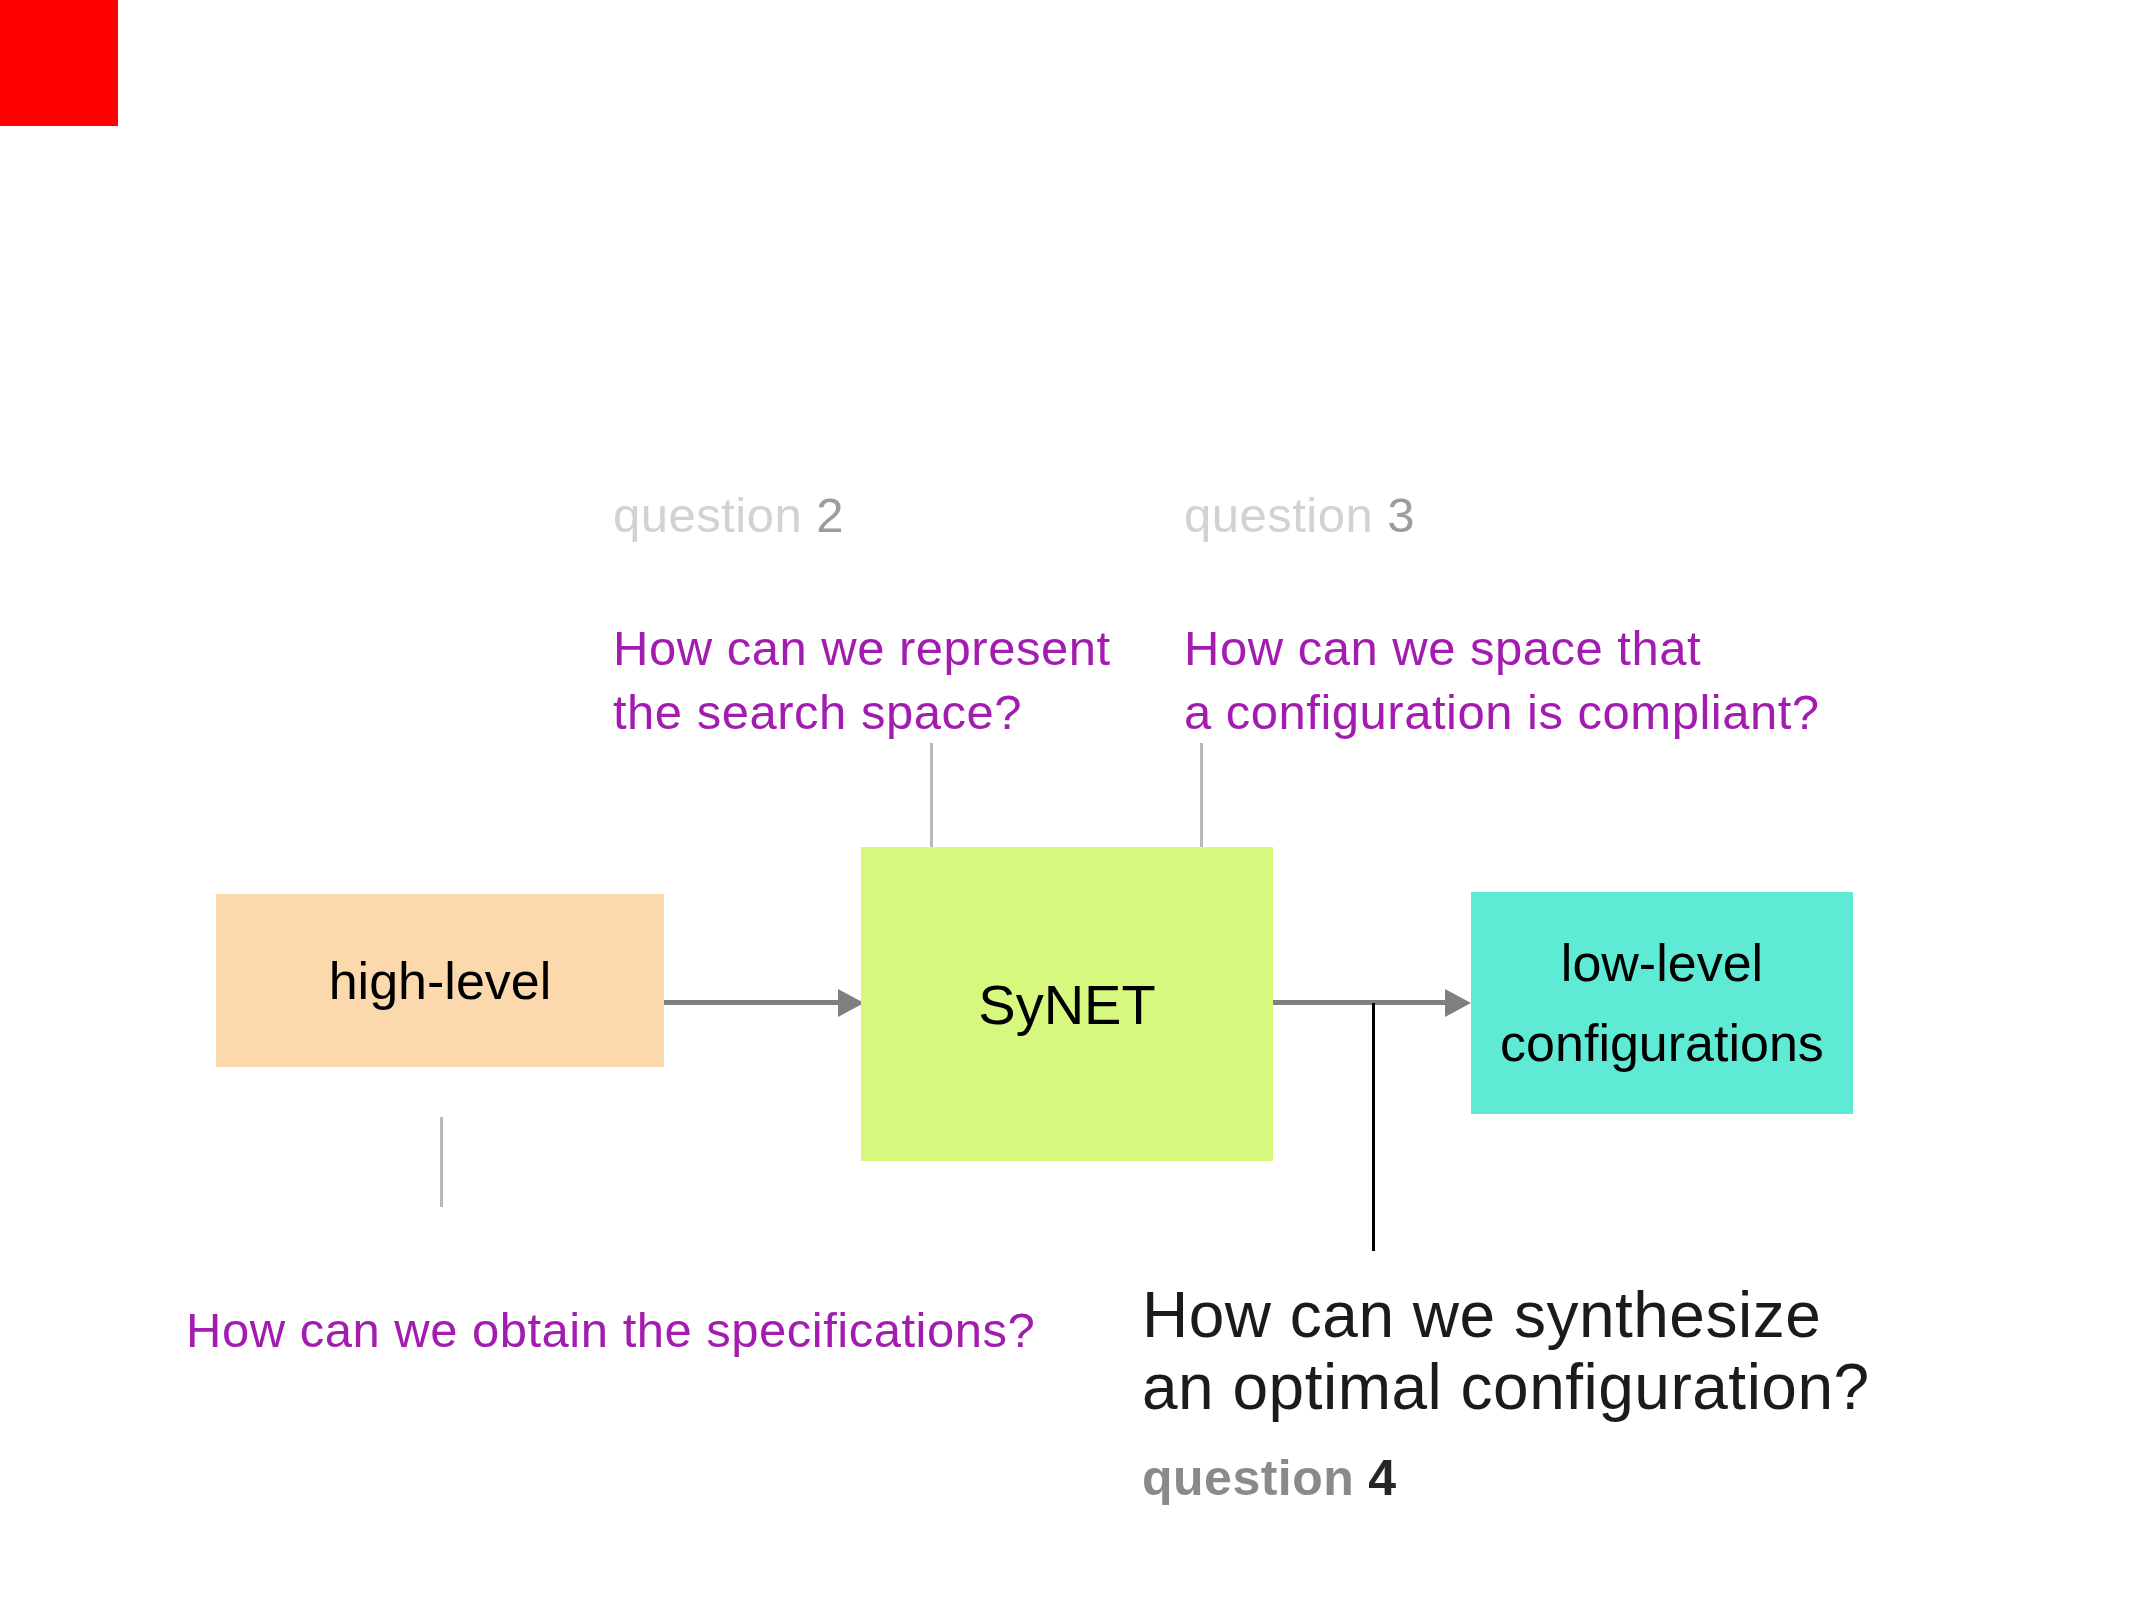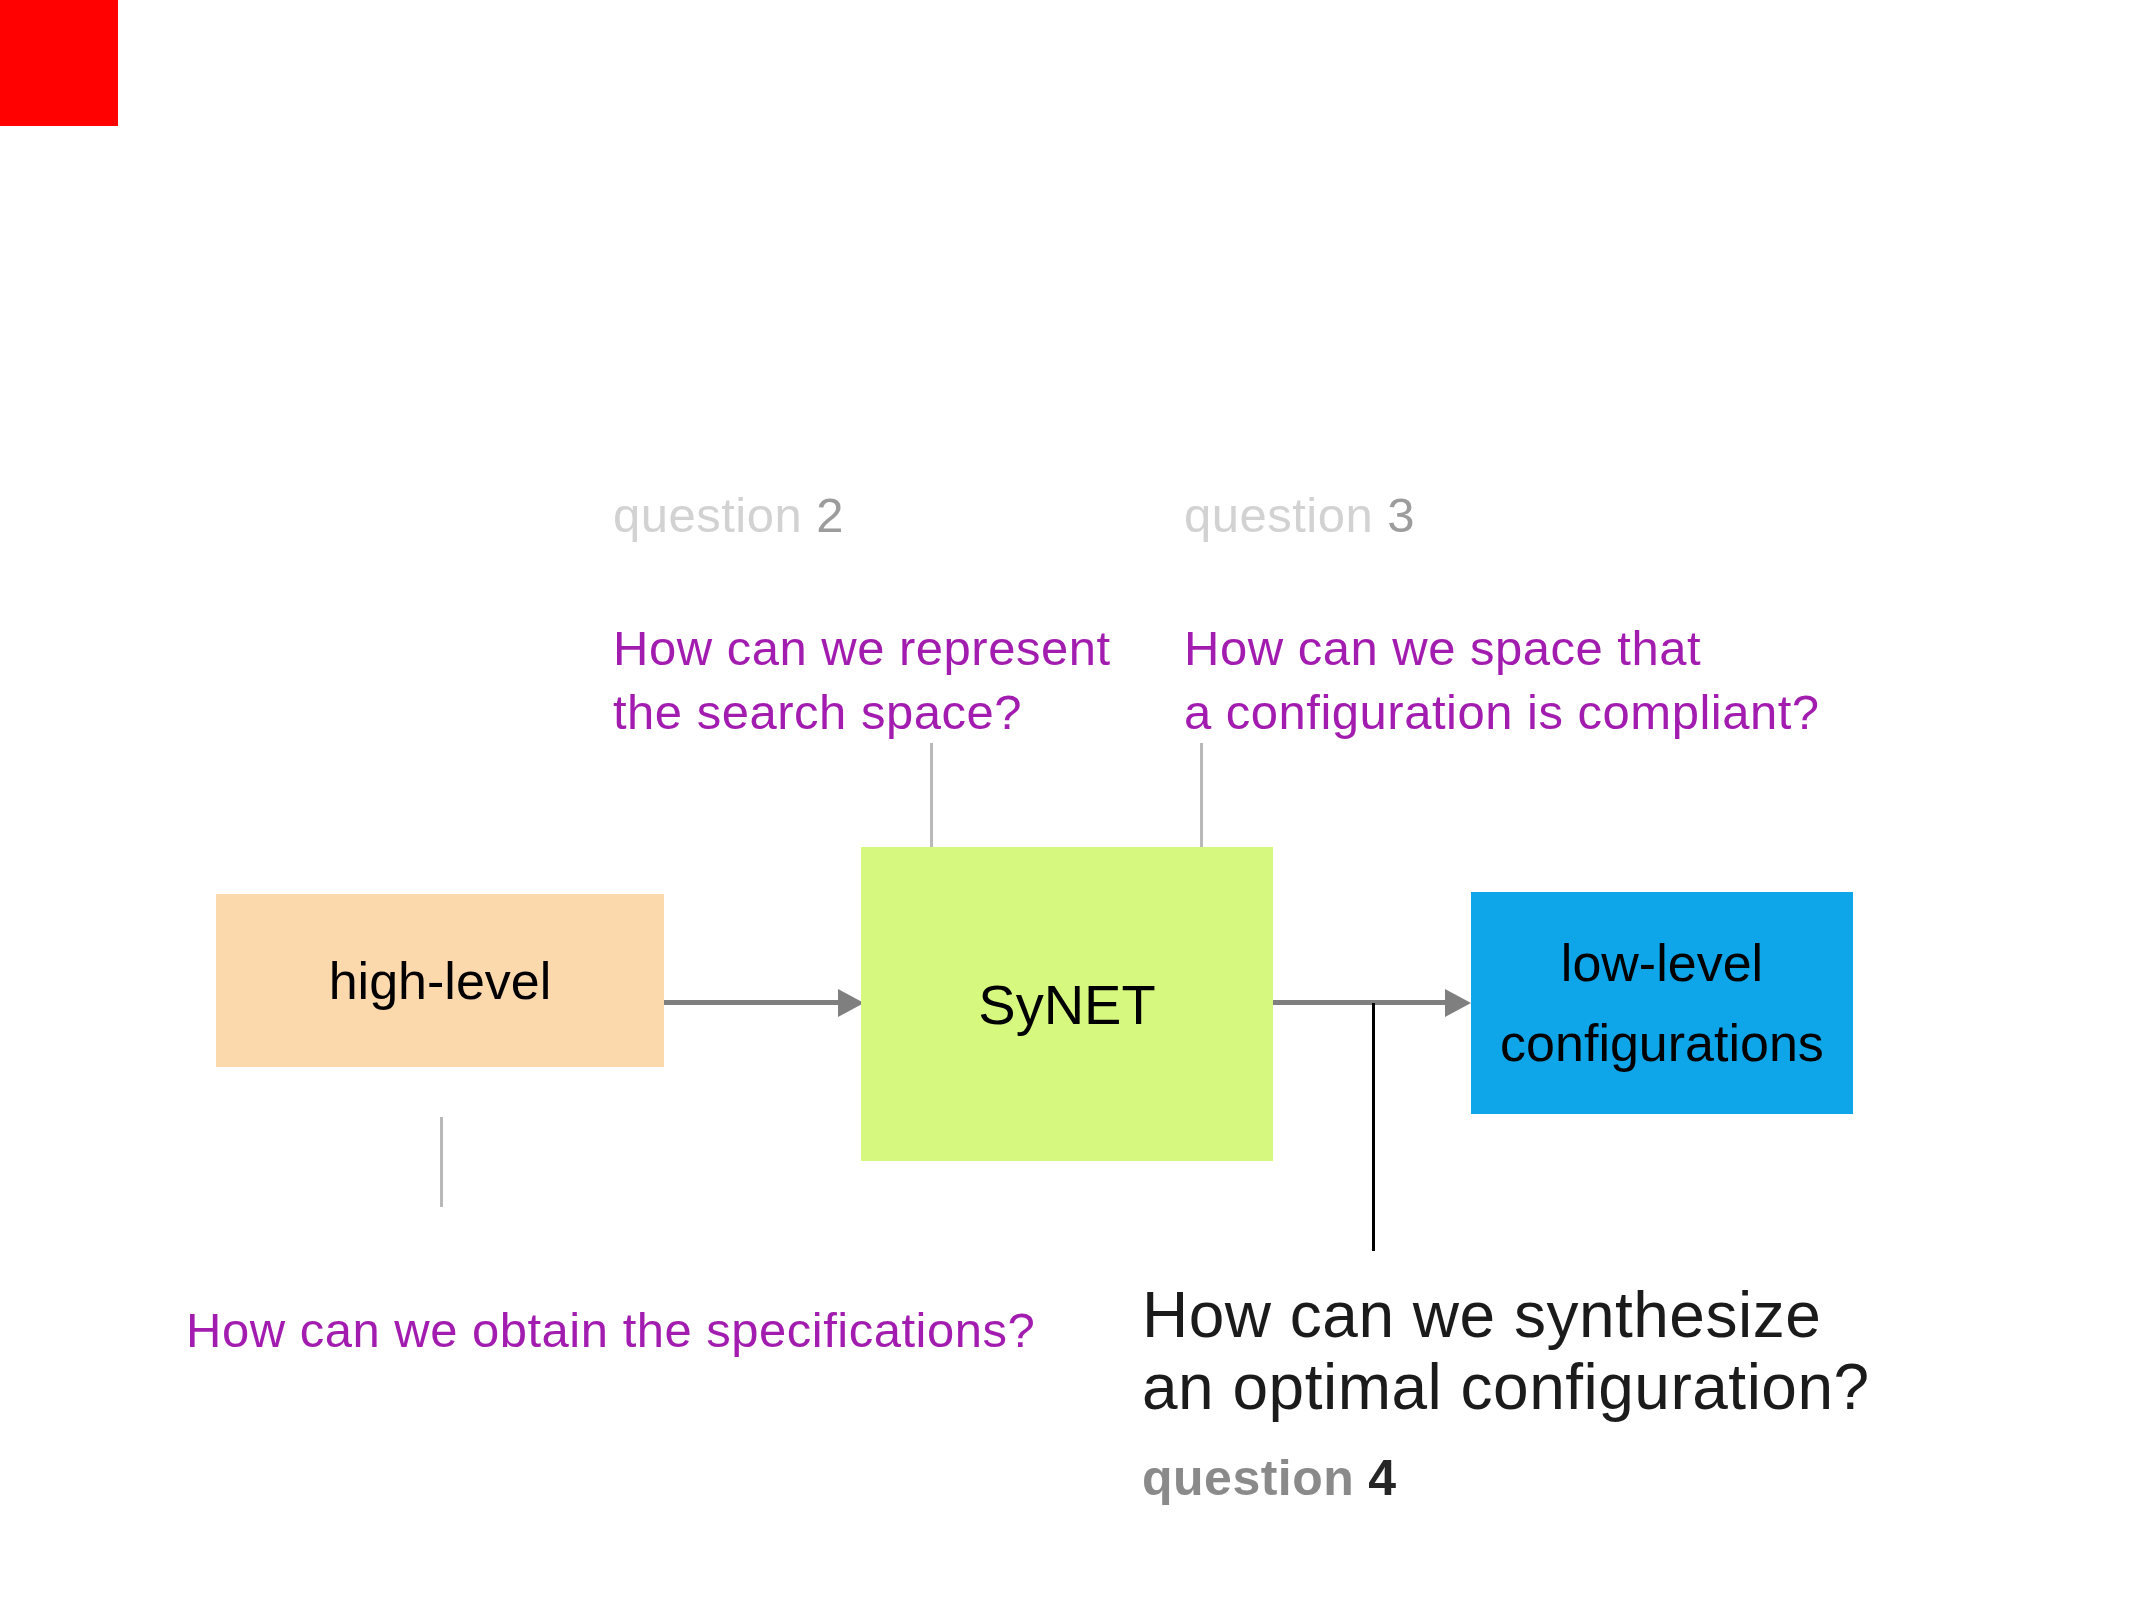--- a/index.html
+++ b/index.html
@@ -49,21 +49,21 @@
     display: flex;
     flex-direction: column;
     align-items: center;
     justify-content: center;
     text-align: center;
     color: #000000;
   }
   .fbox .bline { font-size: 52px; line-height: 80px; white-space: nowrap; }
   #box-input  { left: 216px;  top: 894px; width: 448px; height: 173px; background: #fcd9ad; }
   #box-tool   { left: 861px;  top: 847px; width: 412px; height: 314px; background: #d6f87e; }
-  #box-output { left: 1471px; top: 892px; width: 382px; height: 222px; background: #0ea5e9; }
+  #box-output { left: 1471px; top: 892px; width: 382px; height: 222px; background: #5eead4; }
   #box-tool .tool-label { font-size: 56px; color: #000; white-space: nowrap; }
 
   
   .vline-light { width: 3px; background: #b9b9b9; }
   .vline-dark  { width: 3px; background: #000000; }
   #line-q2   { left: 930px;  top: 743px;  height: 104px; }
   #line-q3   { left: 1200px; top: 743px;  height: 104px; }
   #line-spec { left: 440px;  top: 1117px; height: 90px; }
   #line-q4   { left: 1372px; top: 1003px; height: 248px; }
 

